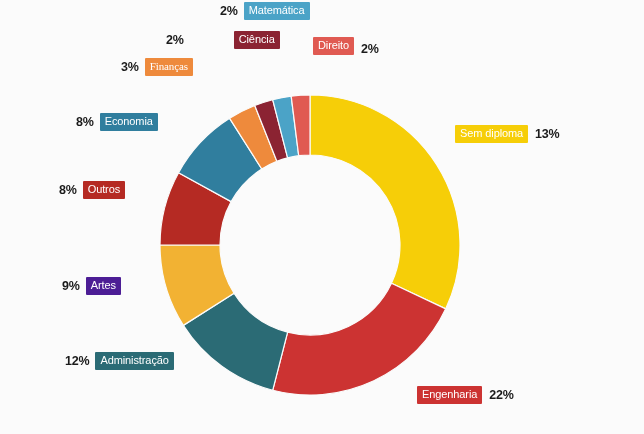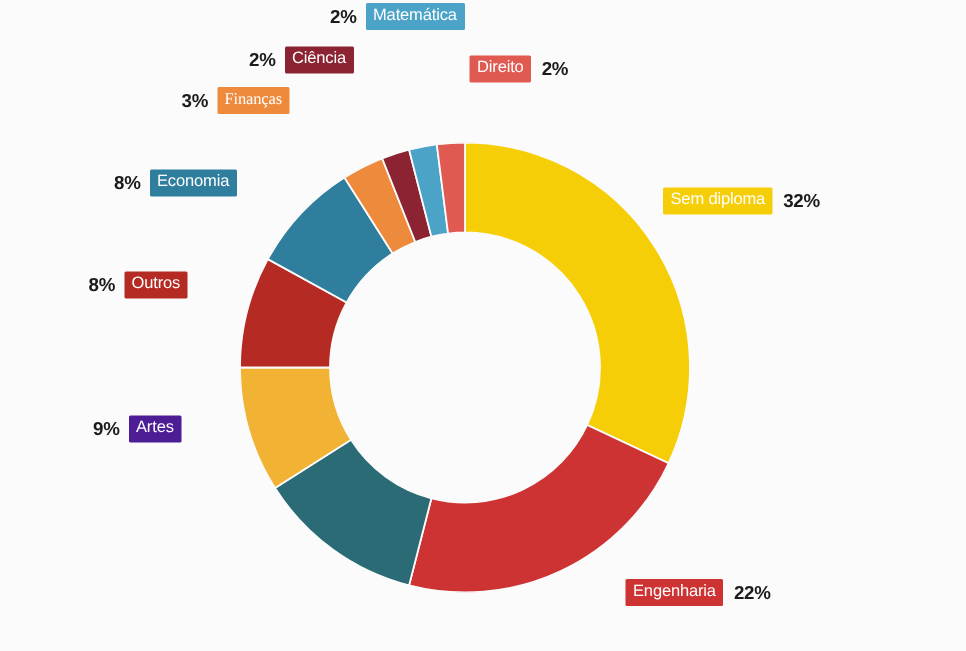--- a/index.html
+++ b/index.html
@@ -82,21 +82,21 @@
     </svg>
   </div>
 
   <div class="callout pct-left" style="left:220px; top:2px;">
     <span class="pct">2%</span>
     <span class="chip" style="background:#4ba3c7;">Matemática</span>
   </div>
 
   <div class="callout pct-left" style="left:166px; top:31px;">
     <span class="pct">2%</span>
-    <span class="chip" style="background:#8b2332;">Ciência</span>
+    <span class="chip" style="background:#8b2332;margin-left:44px;">Ciência</span>
   </div>
 
   <div class="callout pct-left" style="left:121px; top:58px;">
     <span class="pct">3%</span>
     <span class="chip" style="background:#ee8a3c;font-family:Liberation Serif, serif;">Finanças</span>
   </div>
 
   <div class="callout pct-left" style="left:76px; top:113px;">
     <span class="pct">8%</span>
     <span class="chip" style="background:#307e9e;">Economia</span>
@@ -105,29 +105,33 @@
   <div class="callout pct-left" style="left:59px; top:181px;">
     <span class="pct">8%</span>
     <span class="chip" style="background:#b52a23;text-align:right;">Outros</span>
   </div>
 
   <div class="callout pct-left" style="left:62px; top:277px;">
     <span class="pct">9%</span>
     <span class="chip" style="background:#4c1d95;">Artes</span>
   </div>
 
+  <div class="callout pct-left" style="left:65px; top:352px;">
+    <span class="pct">12%</span>
+    <span class="chip" style="background:#2b6b75;">Administração</span>
+  </div>
 
-  <div class="callout pct-right" style="left:313px; top:37px;">
+  <div class="callout pct-right" style="left:313px; top:37px;align-items:flex-end;">
     <span class="chip" style="background:#e05a52;">Direito</span>
     <span class="pct">2%</span>
   </div>
 
-  <div class="callout pct-right" style="left:442px; top:125px;">
+  <div class="callout pct-right" style="left:455px; top:125px;">
     <span class="chip" style="background:#f6ce08;">Sem diploma</span>
-    <span class="pct">32%</span>
+    <span class="pct">13%</span>
   </div>
 
   <div class="callout pct-right" style="left:385px; top:386px;padding-left:32px;">
     <span class="chip" style="background:#cc3332;">Engenharia</span>
     <span class="pct">22%</span>
   </div>
 
 </div>
 
 </body></html>

